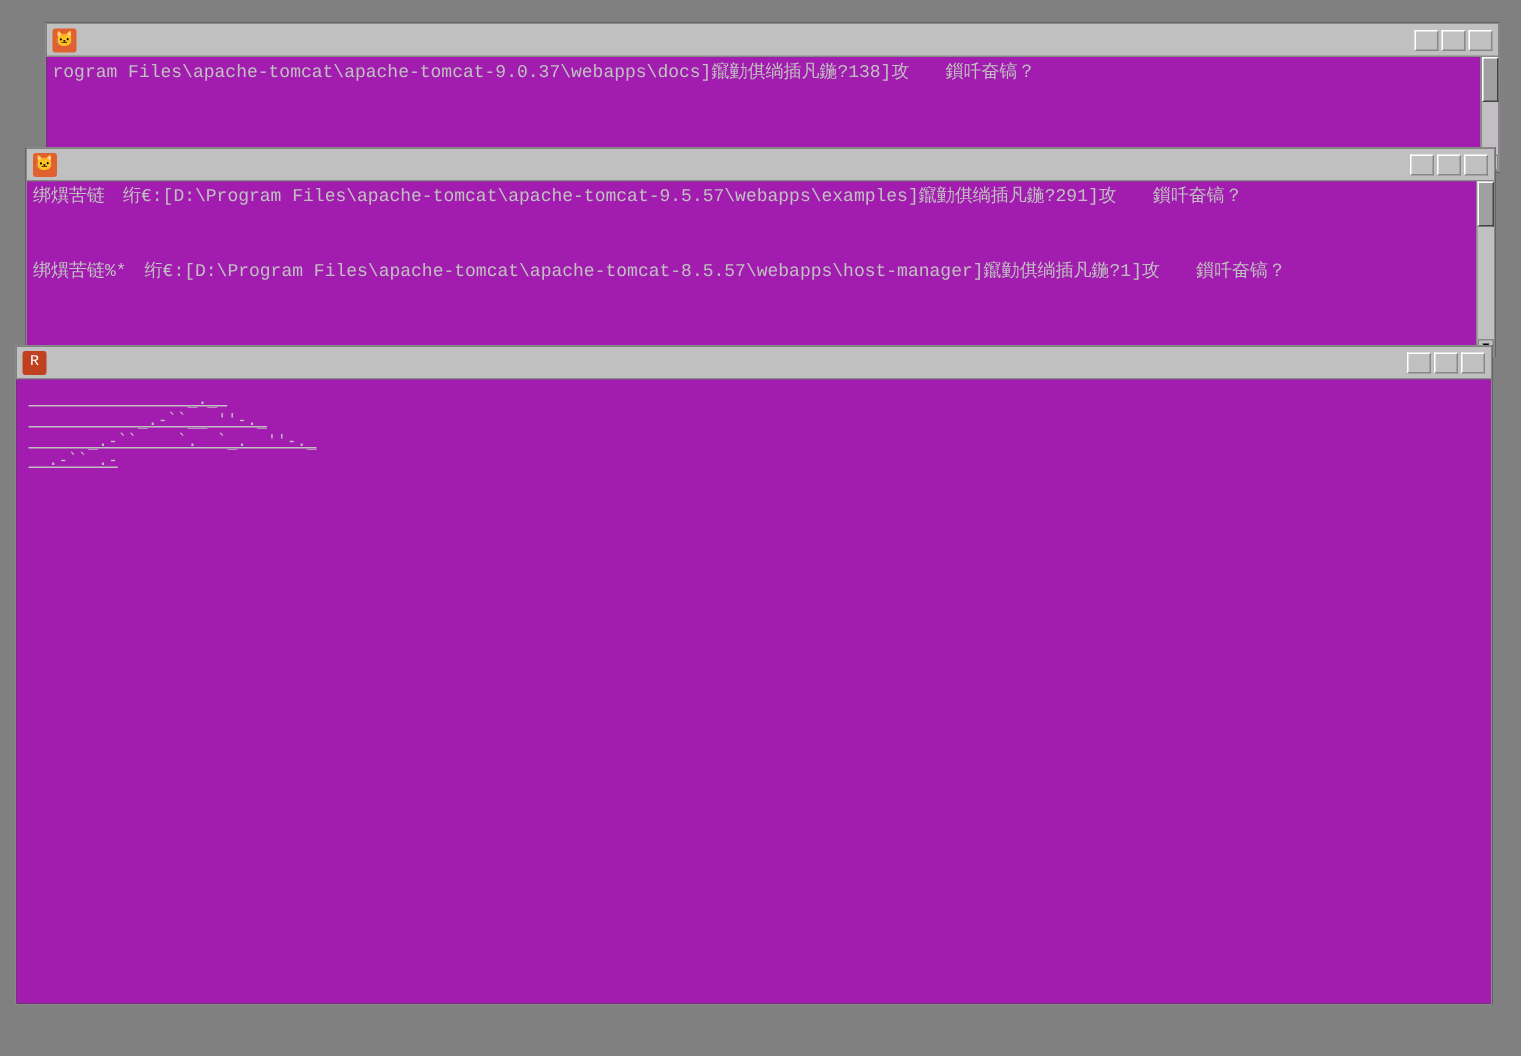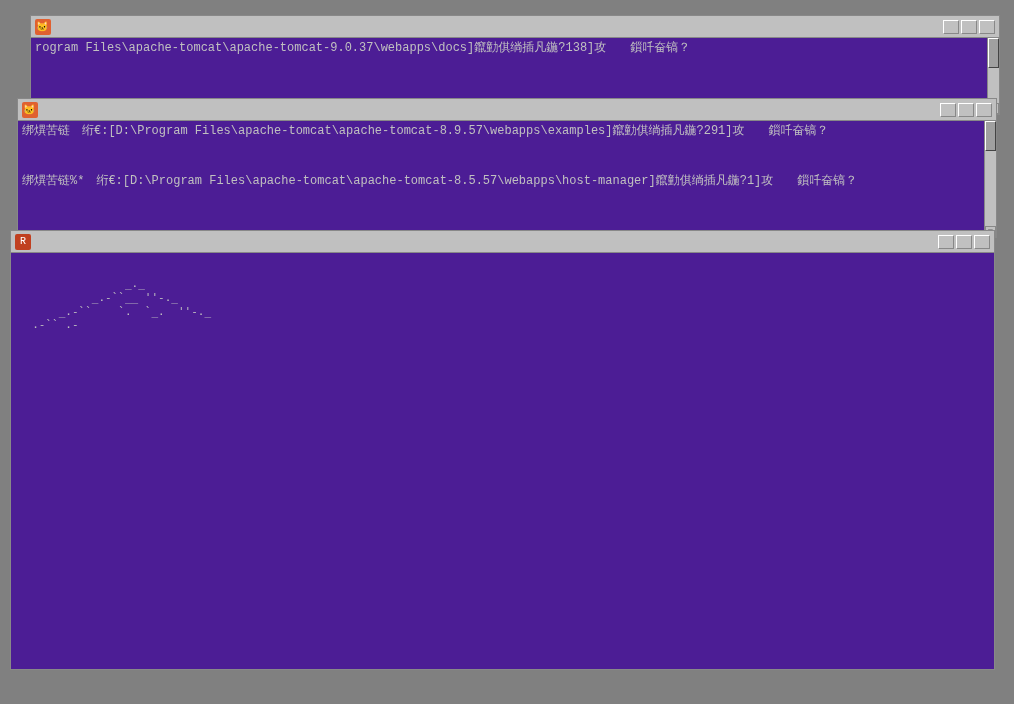--- a/index.html
+++ b/index.html
@@ -68,21 +68,21 @@
       display: flex;
       align-items: center;
       justify-content: center;
       font-size: 9px;
       cursor: pointer;
       color: #000;
       font-family: Arial, sans-serif;
     }
 
     .console-content {
-      background: #4c1d95;
+      background: #a21caf;
       color: #c0c0c0;
       font-size: 12px;
       font-family: 'Courier New', Courier, monospace;
       padding: 2px 4px;
       overflow: hidden;
       flex: 1;
       line-height: 1.4;
     }
 
     
@@ -116,21 +116,22 @@
       white-space: pre;
     }
 
     .console-line {
       white-space: pre-wrap;
       word-break: break-all;
     }
 
     .redis-info-block {
       display: flex;
-      margin: 22px 4px;
+      margin: 4px 4px;
+      text-decoration: underline;
     }
 
     .redis-ascii-art {
       width: 290px;
       flex-shrink: 0;
     }
 
     .right-scrollbar {
       position: absolute;
       right: 0;
@@ -190,21 +191,21 @@
   <div class="title-bar">
     <div class="title-bar-icon">🐱</div>
     <span class="title-bar-text"></span>
     <div class="title-bar-buttons">
       <div class="tb-btn"></div>
       <div class="tb-btn"></div>
       <div class="tb-btn"></div>
     </div>
   </div>
   <div class="console-content">
-    <div class="console-line">绑熼苦链　绗€:[D:\Program Files\apache-tomcat\apache-tomcat-8.9.57\webapps\examples]鑹勭倛绱插凡鍦?291]攻　　鎻吀奋镐？</div>
+    <div class="console-line">绑熼苦链　绗€:[D:\Program Files\apache-tomcat\apache-tomcat-9.5.57\webapps\examples]鑹勭倛绱插凡鍦?291]攻　　鎻吀奋镐？</div>
     <div class="console-line">&nbsp;</div>
     <div class="console-line">&nbsp;</div>
     <div class="console-line">绑熼苦链%*　绗€:[D:\Program Files\apache-tomcat\apache-tomcat-8.5.57\webapps\host-manager]鑹勭倛绱插凡鍦?1]攻　　鎻吀奋镐？</div>
   </div>
   <div class="right-scrollbar" style="top:22px;bottom:0;right:0;position:absolute;width:12px;background:#c0c0c0;">
     <div class="scrollbar-arrow">▲</div>
     <div class="scrollbar-thumb"></div>
     <div class="scrollbar-arrow" style="position:absolute;bottom:0;width:100%;">▼</div>
   </div>
 </div>

